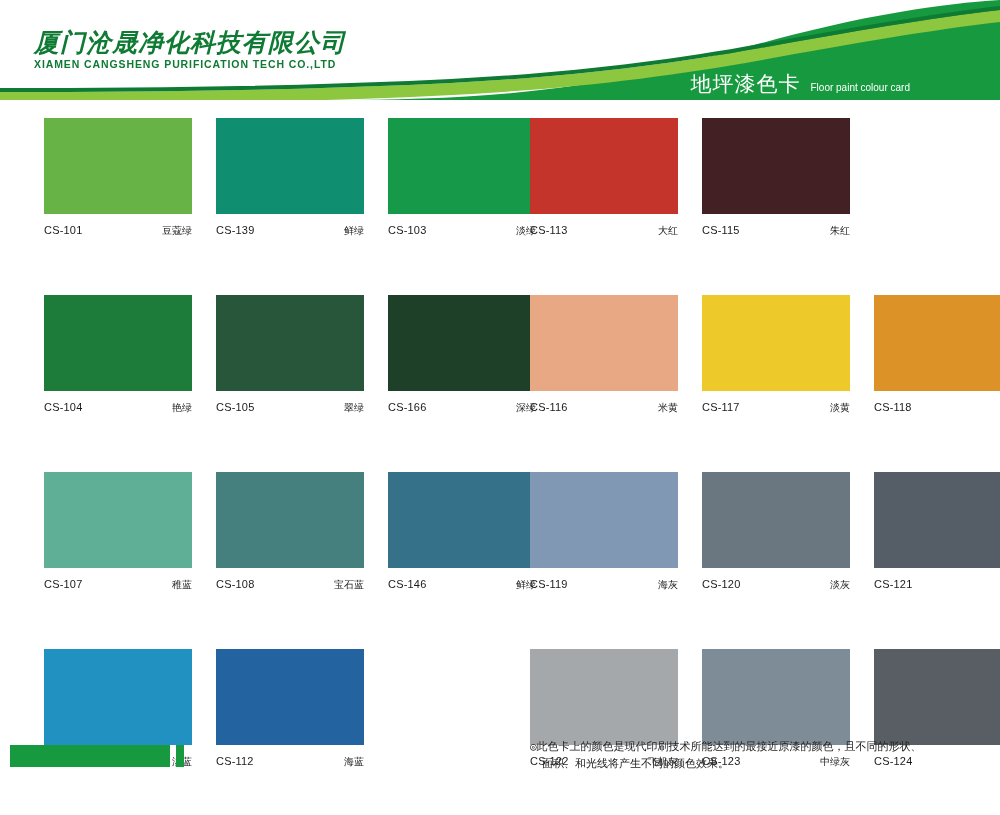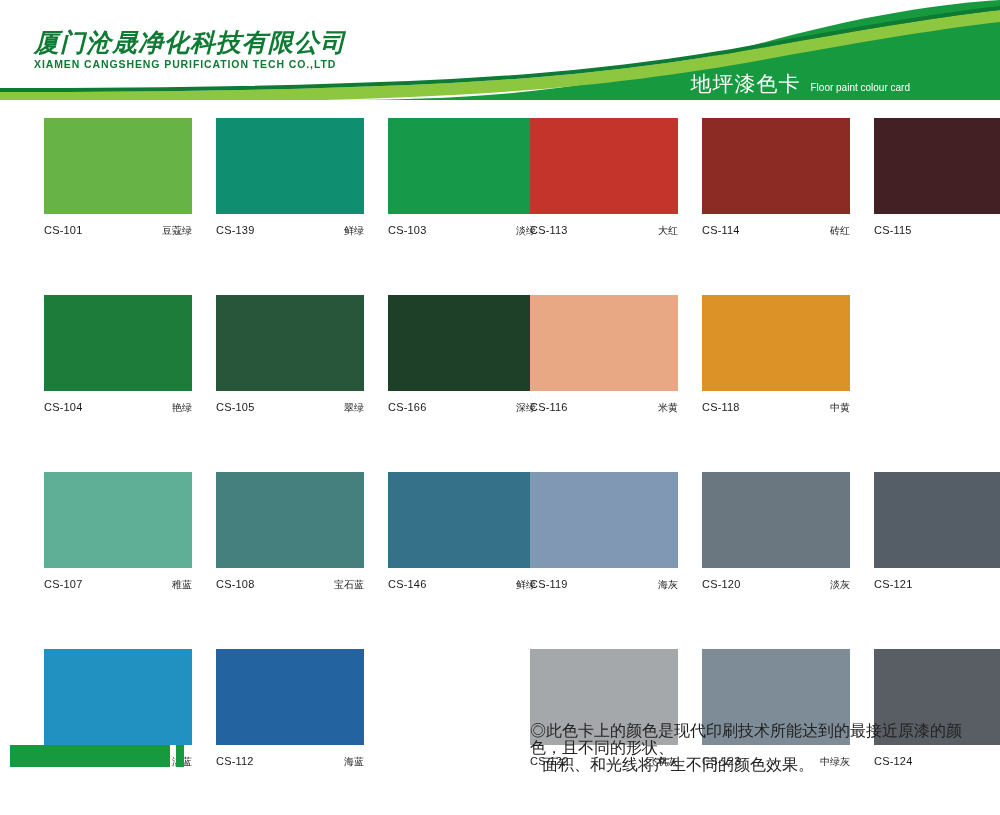--- a/index.html
+++ b/index.html
@@ -130,22 +130,22 @@
   }
   .footer-bar .seg2 {
     position: absolute; left: 166px; top: 0;
     width: 8px; height: 22px;
     background: #179a3f;
   }
   .footer-note {
     position: absolute;
     left: 530px; bottom: 42px;
     width: 460px;
-    font-family: Liberation Serif, serif;
-    font-size: 16px;
+    font-family: Liberation Mono, monospace;
+    font-size: 11px;
     line-height: 17px;
     color: #222222;
   }
   .footer-note .indent { display: block; padding-left: 12px; }
 </style>
 </head>
 <body>
 
 <div id="page">
 
@@ -272,42 +272,42 @@
 
       <div class="swatch-row">
         <div class="swatch-cell">
           <span class="swatch-chip" style="background:#c4342a"></span>
           <div class="swatch-label">
             <span class="swatch-code">CS-113</span>
             <span class="swatch-name">大红</span>
           </div>
         </div>
         <div class="swatch-cell">
-          <span class="swatch-chip" style="background:#8c2b23"></span>
-          <div class="swatch-label">
-            <span class="swatch-code">CS-114</span>
-            <span class="swatch-name">砖红</span>
-          </div>
-        </div>
-        <div class="swatch-cell">
           <span class="swatch-chip" style="background:#432024"></span>
           <div class="swatch-label">
             <span class="swatch-code">CS-115</span>
             <span class="swatch-name">朱红</span>
           </div>
         </div>
       </div>
       <div class="row-spacer"></div>
 
       <div class="swatch-row">
         <div class="swatch-cell">
           <span class="swatch-chip" style="background:#e8a884"></span>
           <div class="swatch-label">
             <span class="swatch-code">CS-116</span>
             <span class="swatch-name">米黄</span>
+          </div>
+        </div>
+        <div class="swatch-cell">
+          <span class="swatch-chip" style="background:#edc92a"></span>
+          <div class="swatch-label">
+            <span class="swatch-code">CS-117</span>
+            <span class="swatch-name">淡黄</span>
           </div>
         </div>
         <div class="swatch-cell">
           <span class="swatch-chip" style="background:#dd9228"></span>
           <div class="swatch-label">
             <span class="swatch-code">CS-118</span>
             <span class="swatch-name">中黄</span>
           </div>
         </div>
       </div>

